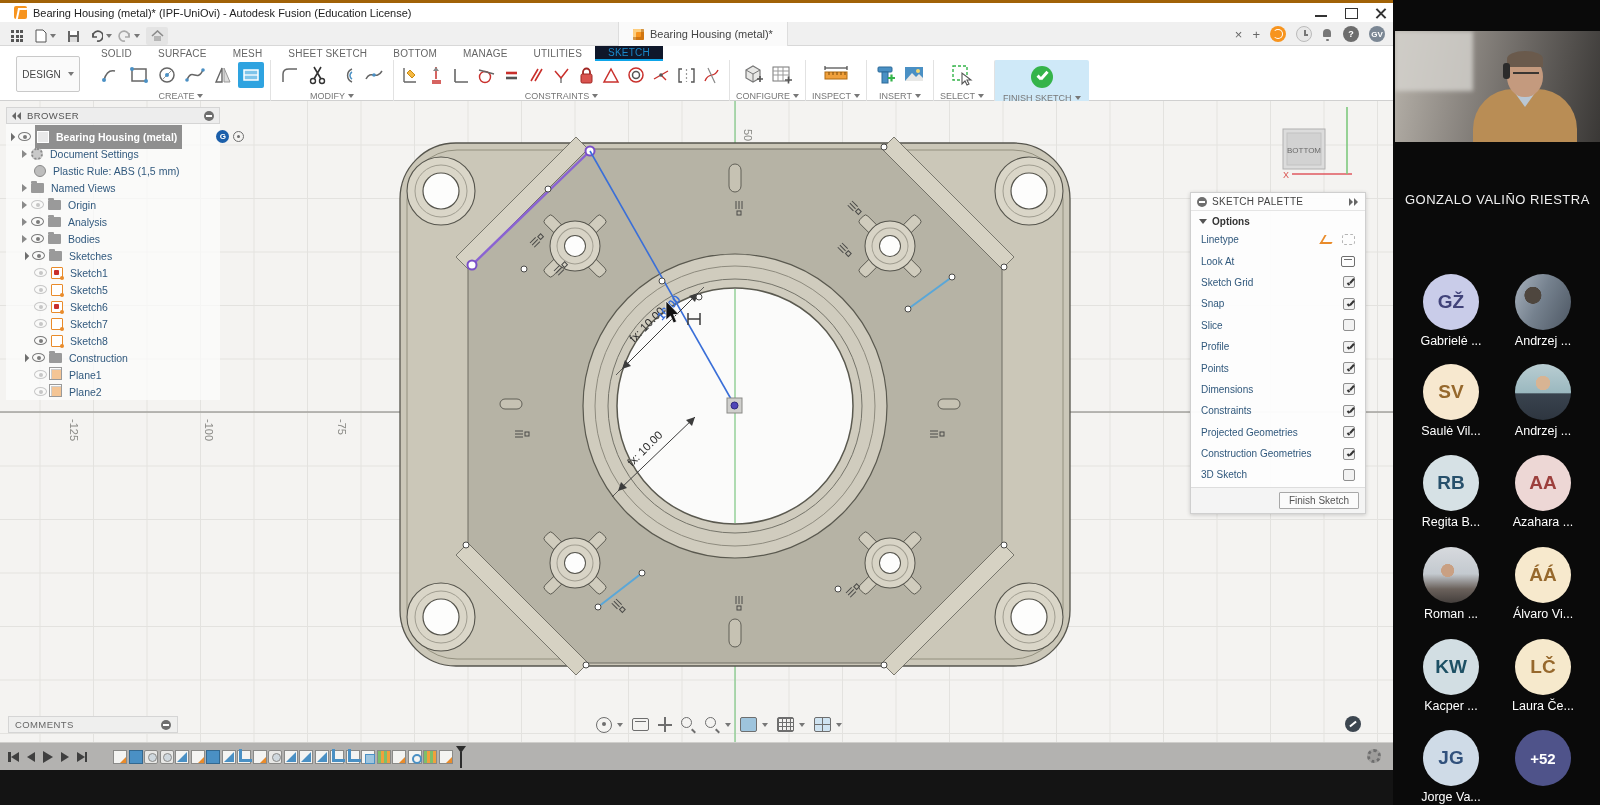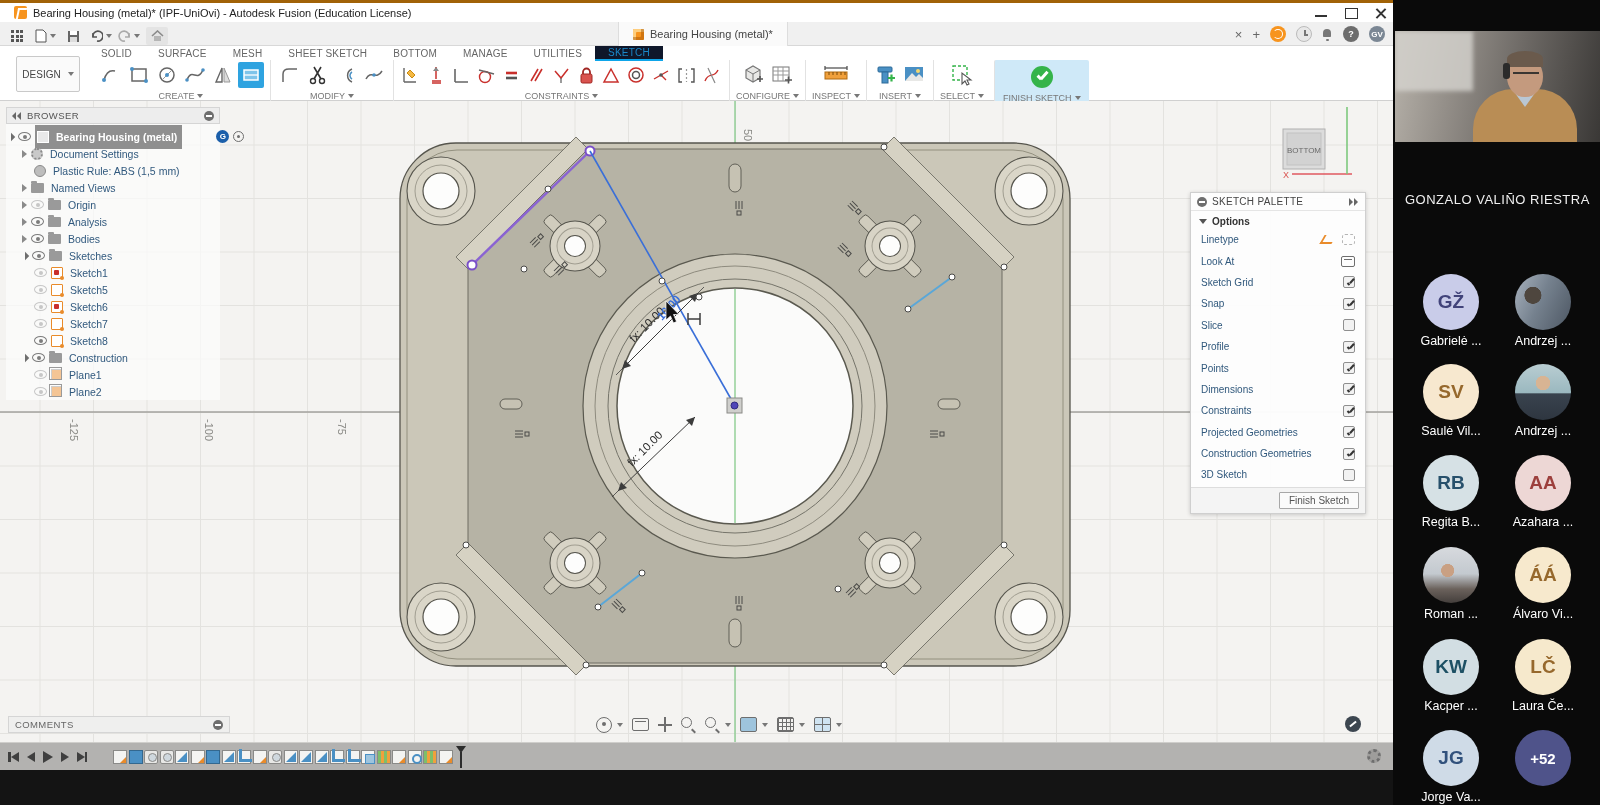--- a/index.html
+++ b/index.html
@@ -141,21 +141,21 @@
   .lt-ic1 { width:16px; height:11px; position:relative; }
   .lt-ic1:before { content:""; position:absolute; inset:1px 2px; border-bottom:2px solid #e98b2a; border-left:2px solid #e98b2a; transform:skewX(-30deg); }
   .lt-ic2 { width:13px; height:11px; border:1.5px dashed #b5b5b5; border-radius:3px; }
   .lookat-ic { width:14px; height:11px; border:1.5px solid #6e6e6e; border-radius:2px; position:relative; }
   .lookat-ic:before { content:""; position:absolute; left:2px; right:2px; top:2px; border-top:1.5px solid #6e6e6e; }
   #palette-footer { position:absolute; left:0; right:0; bottom:0; height:26px; background:#f4f4f4; border-top:1px solid #ddd;
     display:flex; align-items:center; justify-content:flex-end; padding:0 6px; }
   #finish-sketch-btn { border:1px solid #a8a8a8; background:#fbfbfb; color:#555; font-size:10px; padding:2px 9px; border-radius:1px; }
 
   
-  #comments { position:absolute; left:8px; top:716px; width:222px; height:17px; background:#efefee; border:1px solid #d5d5d5;
+  #comments { position:absolute; left:8px; top:716px; width:170px; height:17px; background:#efefee; border:1px solid #d5d5d5;
     display:flex; align-items:center; padding:0 6px; color:#666; font-size:9.5px; letter-spacing:.4px; }
 
   
   #navbar { position:absolute; left:596px; top:715px; height:19px; display:flex; align-items:center; gap:9px; }
   .nav-ic { width:17px; height:15px; border:1.3px solid #6e6e6e; border-radius:2px; position:relative; }
   .nav-orbit { border-radius:50%; width:16px; height:16px; }
   .nav-orbit:before { content:""; position:absolute; left:4.5px; top:4.5px; width:4px; height:4px; background:#6e6e6e; border-radius:50%; }
   .nav-pan { border:none; width:14px; height:15px; }
   .nav-pan:before,.nav-pan:after { content:""; position:absolute; background:#6e6e6e; }
   .nav-pan:before { left:6px; top:0; width:2px; height:15px; }

